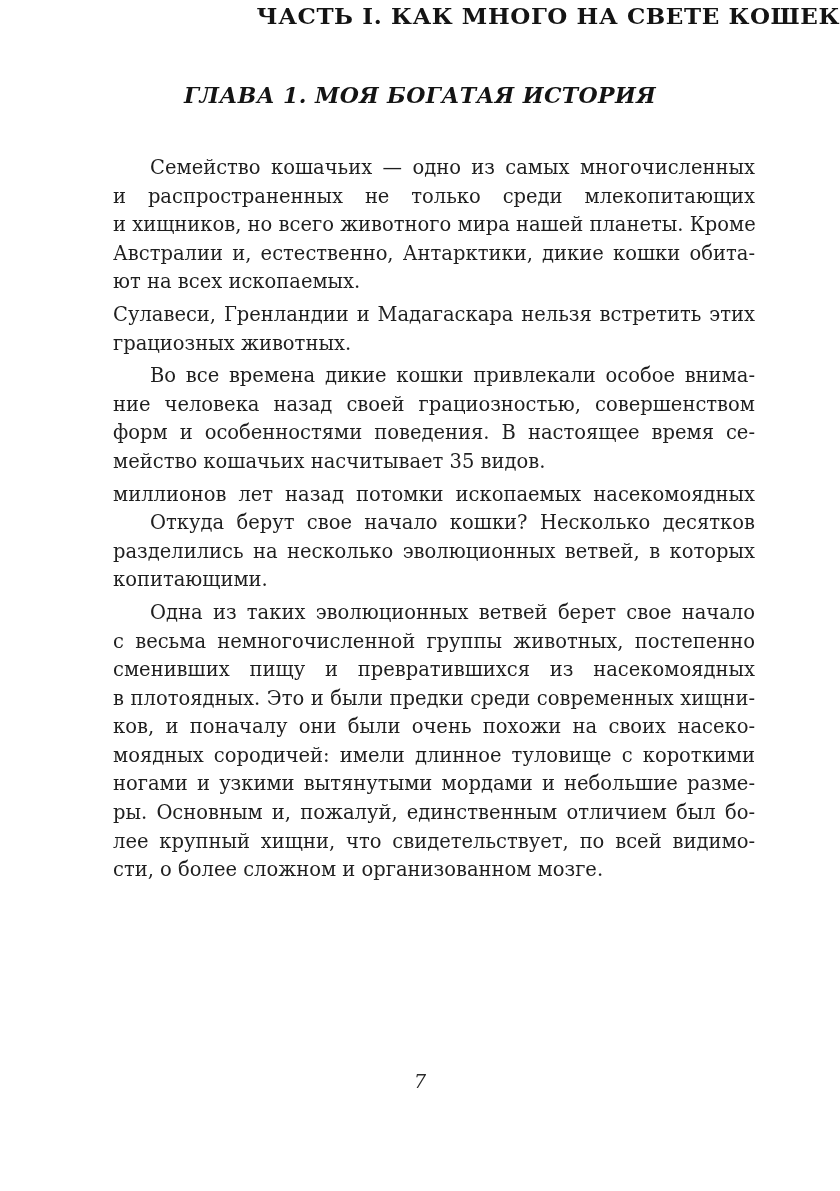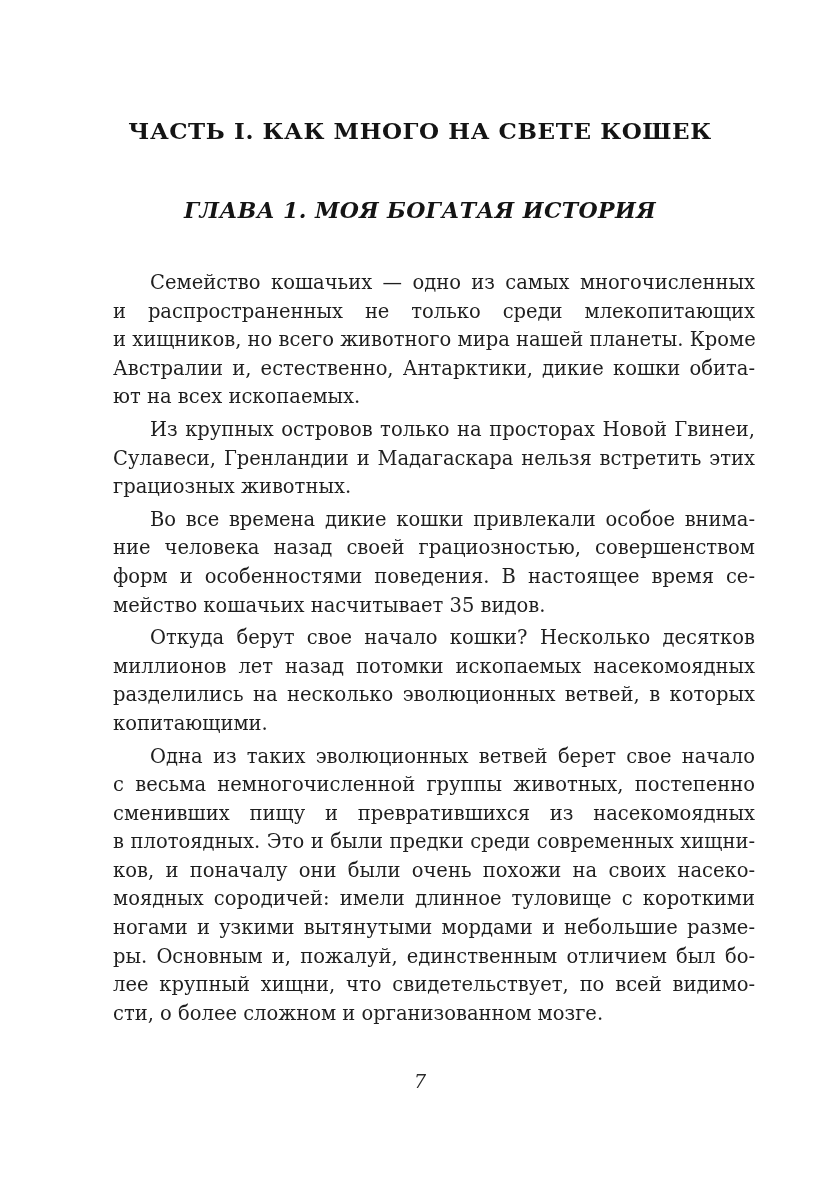--- a/index.html
+++ b/index.html
@@ -15,22 +15,21 @@
     position: relative;
     overflow: hidden;
   }
   .page {
     width: 840px;
     height: 1191px;
     position: relative;
   }
   .part-title {
     margin: 0;
-    padding-top: 115px;
-    text-align: center;
+    text-align: right;
     font-weight: bold;
     font-size: 23px;
     letter-spacing: 0.6px;
     line-height: 31px;
     color: #141414;
   }
   .chapter-title {
     margin: 0;
     margin-top: 49px;
     text-align: center;
@@ -85,33 +84,32 @@
 
   <div class="body-text">
       <div class="paragraph">
         <div class="line para-start">Семейство кошачьих — одно из самых многочисленных</div>
         <div class="line">и распространенных не только среди млекопитающих</div>
         <div class="line">и хищников, но всего животного мира нашей планеты. Кроме</div>
         <div class="line">Австралии и, естественно, Антарктики, дикие кошки обита-</div>
         <div class="line para-end">ют на всех ископаемых.</div>
       </div>
       <div class="paragraph">
-        <div class="line para-start">Из крупных островов только на просторах Новой Гвинеи,</div>
         <div class="line">Сулавеси, Гренландии и Мадагаскара нельзя встретить этих</div>
         <div class="line para-end">грациозных животных.</div>
       </div>
       <div class="paragraph">
         <div class="line para-start">Во все времена дикие кошки привлекали особое внима-</div>
         <div class="line">ние человека назад своей грациозностью, совершенством</div>
         <div class="line">форм и особенностями поведения. В настоящее время се-</div>
         <div class="line para-end">мейство кошачьих насчитывает 35 видов.</div>
       </div>
       <div class="paragraph">
+        <div class="line">миллионов лет назад потомки ископаемых насекомоядных</div>
         <div class="line para-start">Откуда берут свое начало кошки? Несколько десятков</div>
-        <div class="line">миллионов лет назад потомки ископаемых насекомоядных</div>
         <div class="line">разделились на несколько эволюционных ветвей, в которых</div>
         <div class="line para-end">копитающими.</div>
       </div>
       <div class="paragraph">
         <div class="line para-start">Одна из таких эволюционных ветвей берет свое начало</div>
         <div class="line">с весьма немногочисленной группы животных, постепенно</div>
         <div class="line">сменивших пищу и превратившихся из насекомоядных</div>
         <div class="line">в плотоядных. Это и были предки среди современных хищни-</div>
         <div class="line">ков, и поначалу они были очень похожи на своих насеко-</div>
         <div class="line">моядных сородичей: имели длинное туловище с короткими</div>

